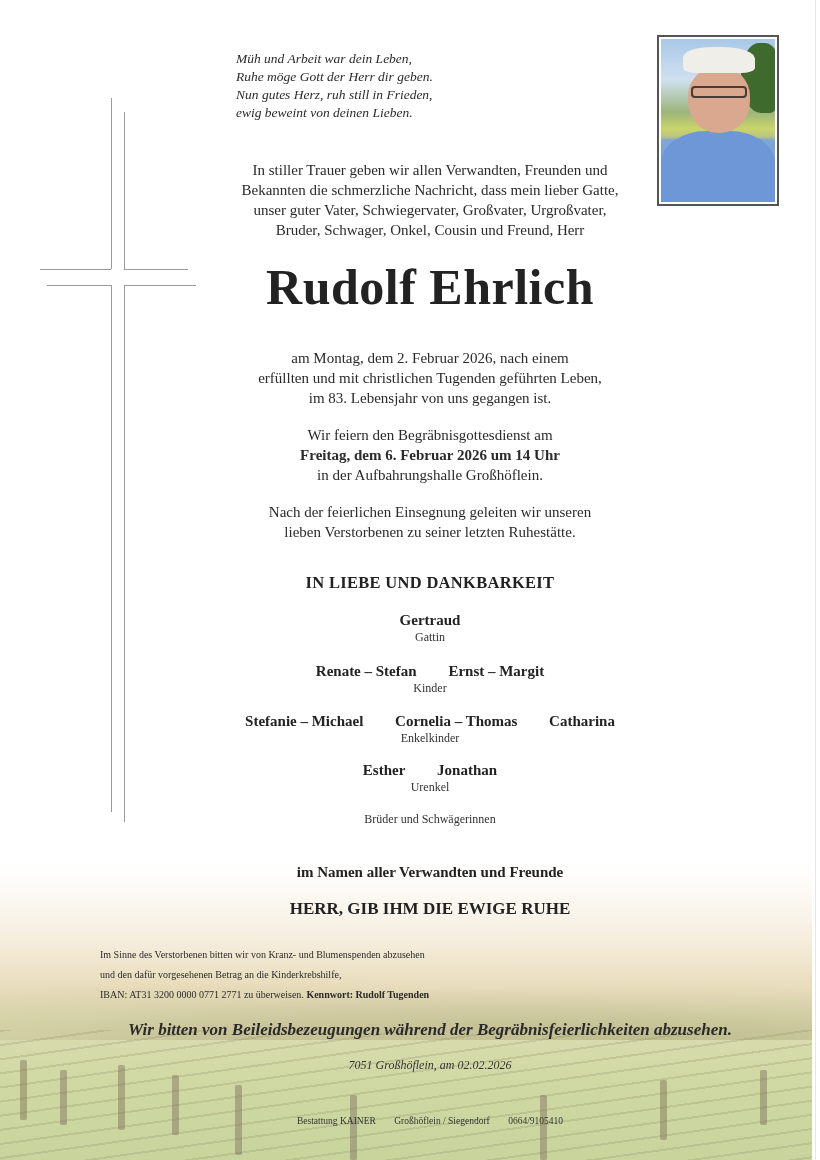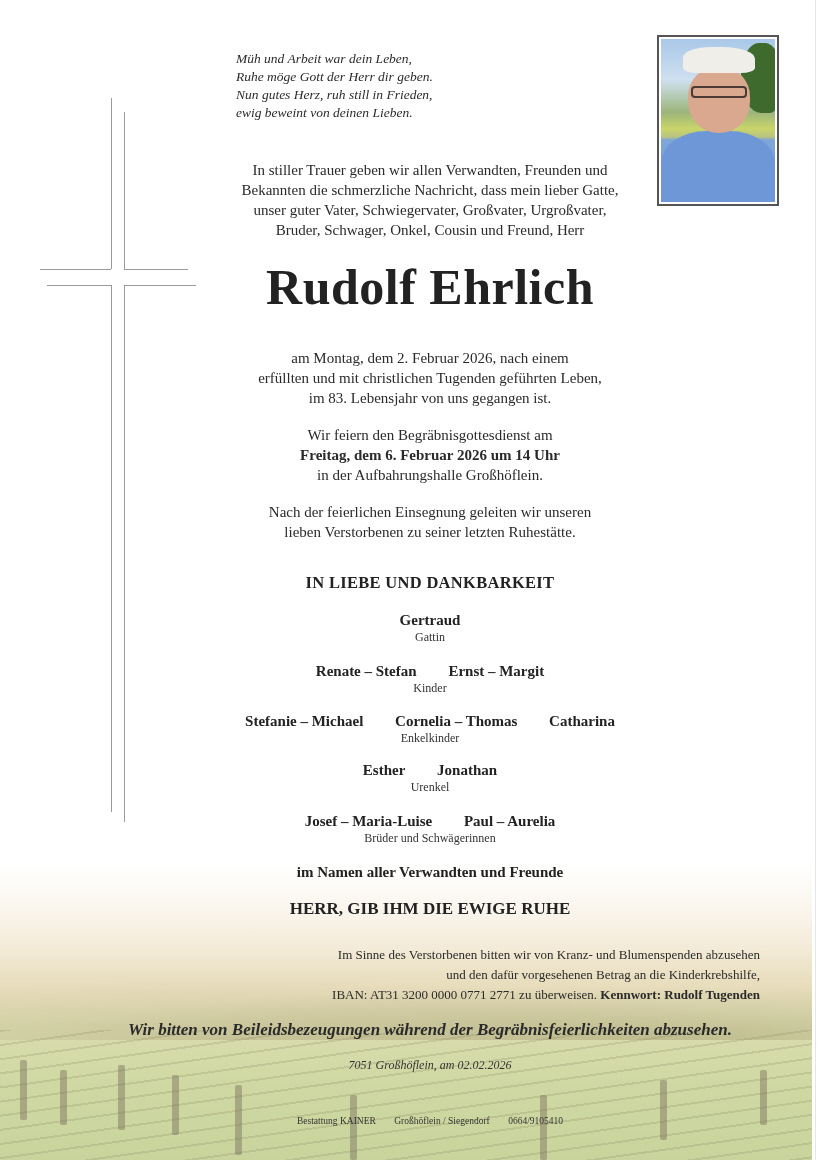--- a/index.html
+++ b/index.html
@@ -62,21 +62,21 @@
   .name-title {
     position: absolute; left: 190px; top: 258px; width: 480px; text-align: center;
     font-size: 50px; font-weight: bold; color: #222; letter-spacing: 0.5px;
   }
   .bold { font-weight: bold; }
   .section-heading { font-size: 16.5px; font-weight: bold; color: #222; letter-spacing: 0.3px; }
   .fam-names { font-size: 15px; font-weight: bold; color: #222; line-height: 19px; }
   .fam-names span { display: inline-block; margin: 0 14px; }
   .fam-role { font-size: 12px; color: #333; line-height: 14px; }
   .prayer { font-size: 17px; font-weight: bold; color: #222; }
-  .donation { position: absolute; left: 100px; width: 660px; text-align: right; font-size: 13px; line-height: 20px; color: #2a2a2a; }
+  .donation { position: absolute; left: 100px; width: 660px; text-align: left; font-size: 10px; line-height: 20px; color: #2a2a2a; }
   .condolence { position: absolute; left: 100px; width: 660px; text-align: center; font-size: 17px; font-style: italic; font-weight: bold; color: #2a2a2a; }
   .place-date { position: absolute; left: 190px; width: 480px; text-align: center; font-size: 12px; font-style: italic; color: #333; }
   .footer { position: absolute; left: 190px; width: 480px; text-align: center; font-size: 9.5px; color: #333; }
   .footer span { margin: 0 8px; }
 </style>
 </head>
 <body>
 
 <div class="page">
 
@@ -176,24 +176,20 @@
 
   <div class="center" style="top:761px;">
     <div class="fam-names">
       <span>Esther</span>
       <span>Jonathan</span>
     </div>
     <div class="fam-role">Urenkel</div>
   </div>
 
   <div class="center" style="top:812px;">
-    <div class="fam-names">
-      <span>Josef – Maria-Luise</span>
-      <span>Paul – Aurelia</span>
-    </div>
     <div class="fam-role">Brüder und Schwägerinnen</div>
   </div>
 
   <div class="center fam-names" style="top:863px;">im Namen aller Verwandten und Freunde</div>
 
   <div class="center prayer" style="top:899px;">HERR, GIB IHM DIE EWIGE RUHE</div>
 
   <div class="donation" style="top:945px;">
     <div>Im Sinne des Verstorbenen bitten wir von Kranz- und Blumenspenden abzusehen</div>
     <div>und den dafür vorgesehenen Betrag an die Kinderkrebshilfe,</div>

